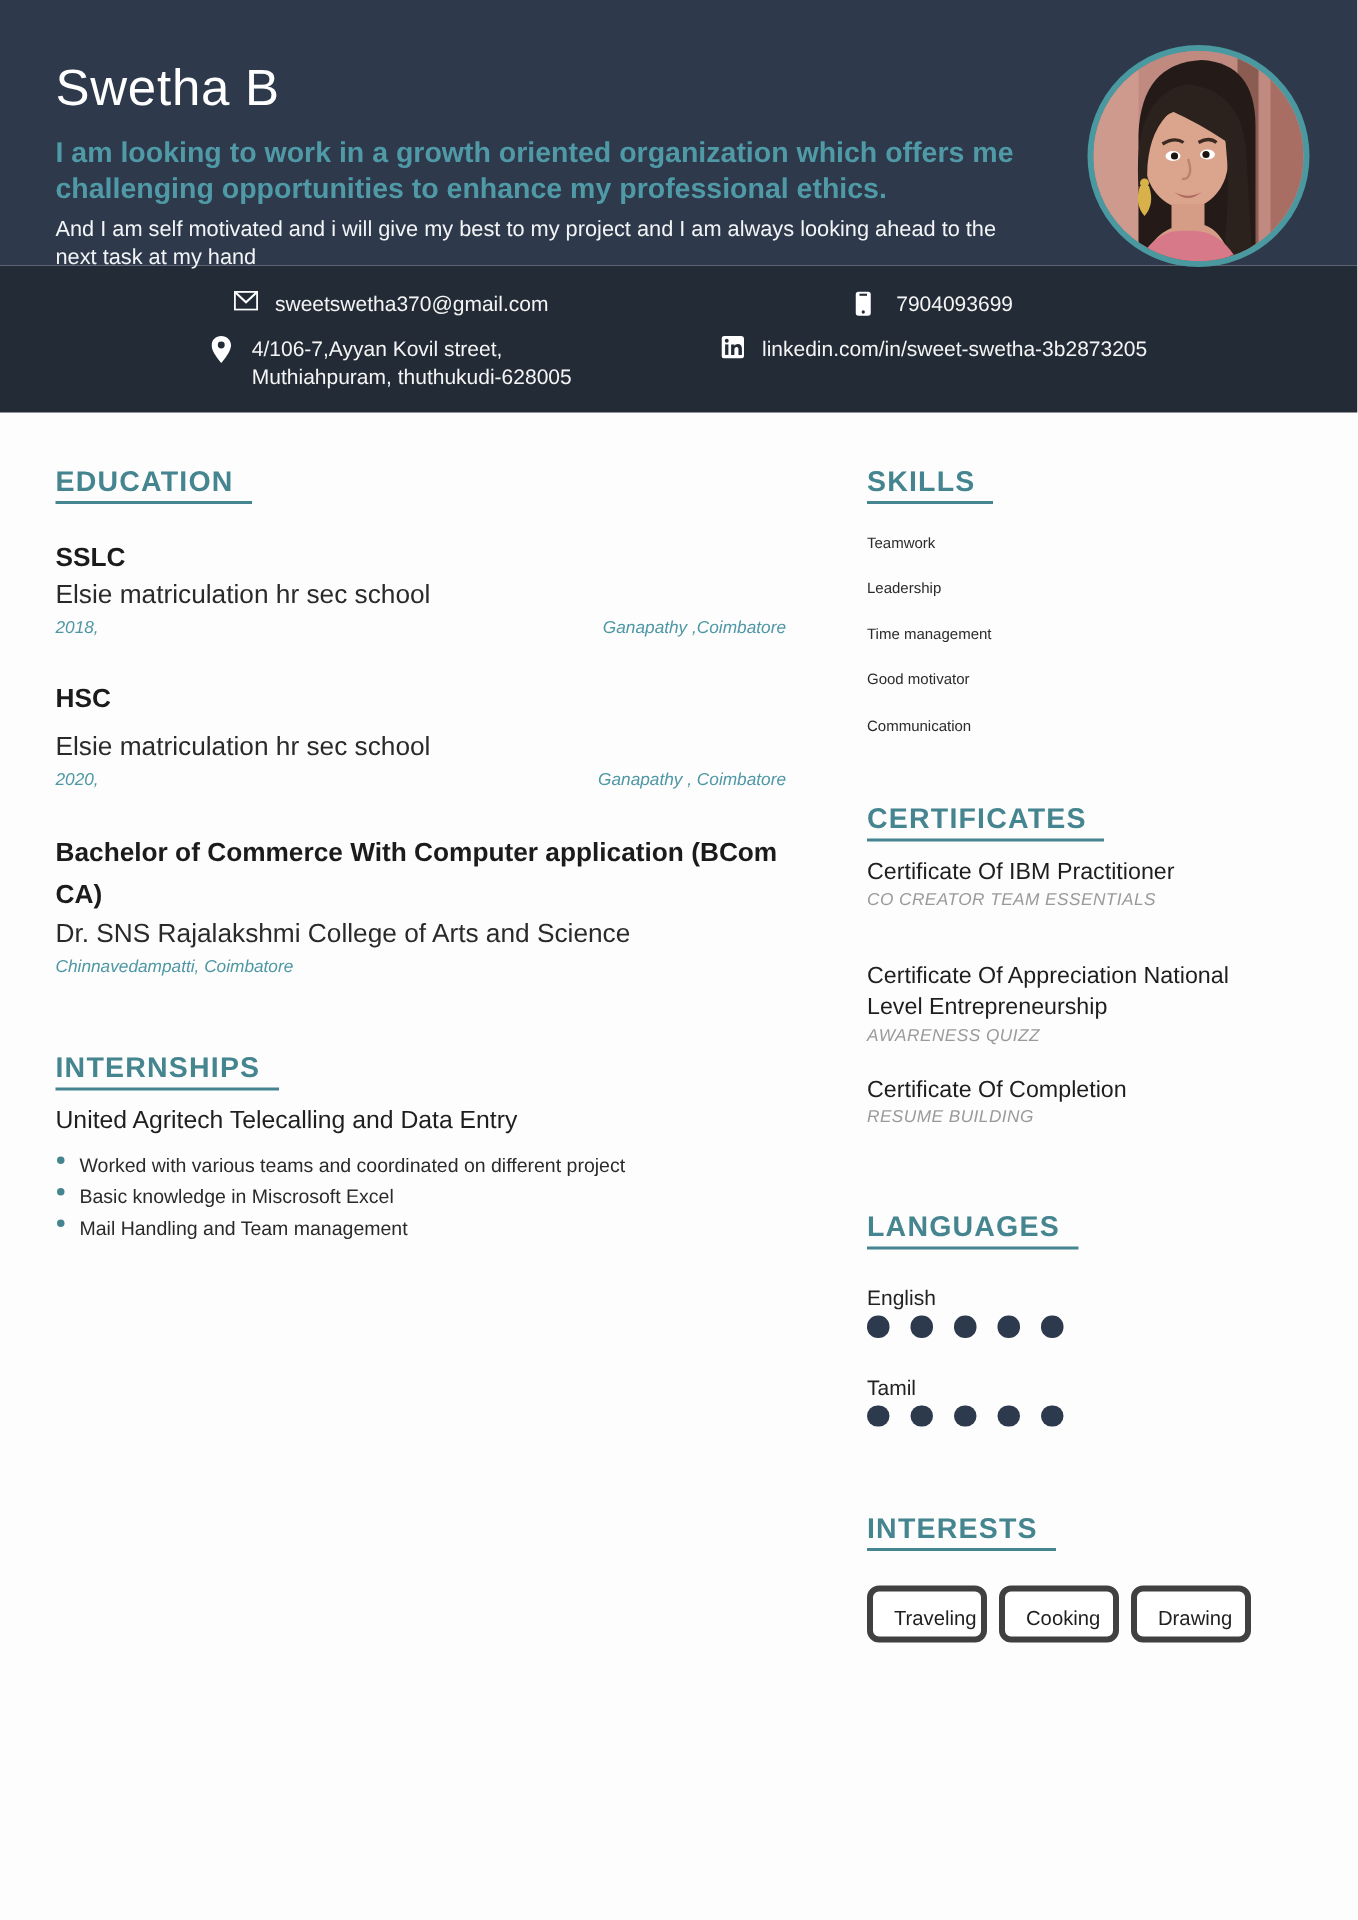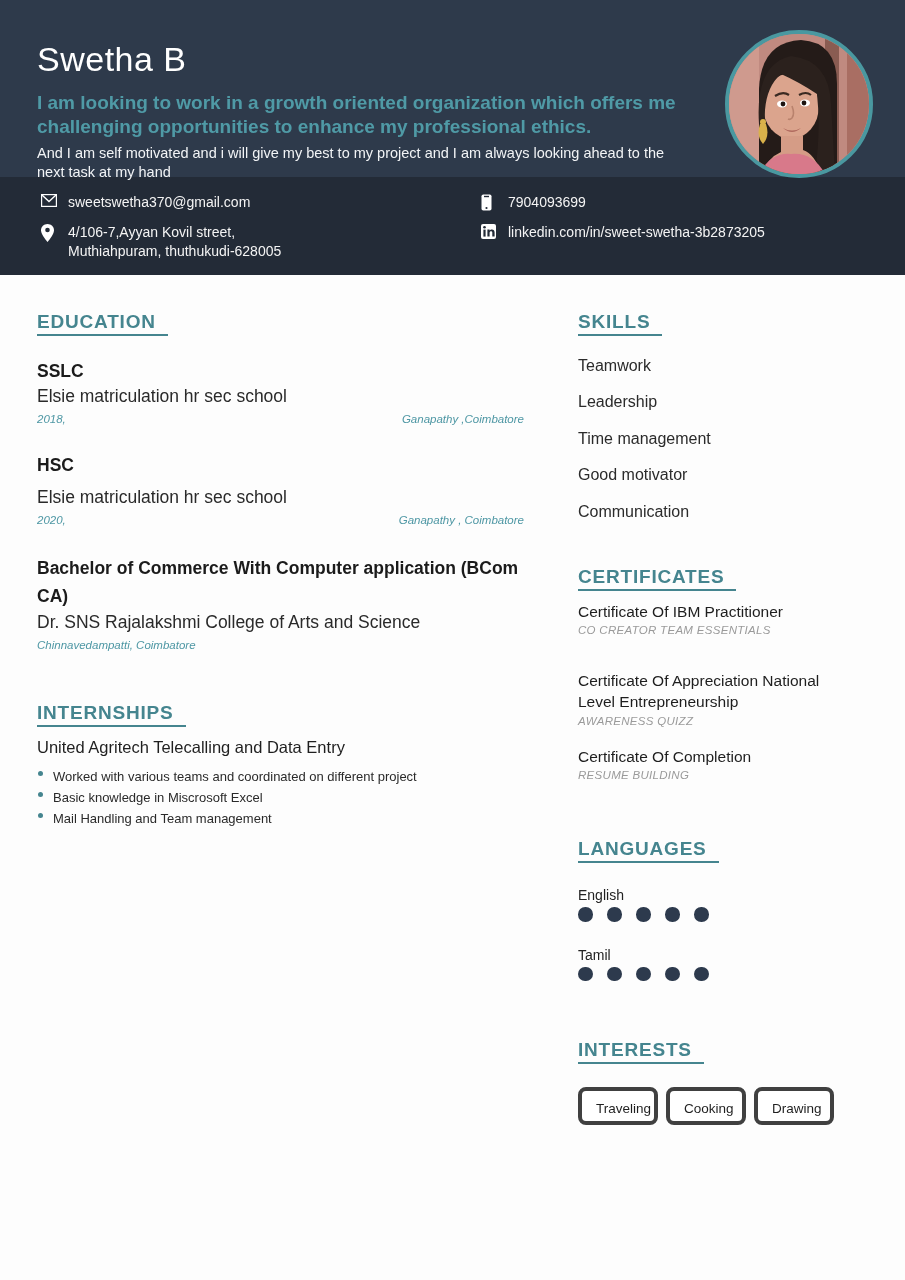--- a/index.html
+++ b/index.html
@@ -24,21 +24,21 @@
   .hero-photo {
     position:absolute; top:30px; right:32px; width:148px; height:148px;
     border-radius:50%; border:4px solid #4a98a0; overflow:hidden; background:#bd8d85;
   }
   .hero-photo svg { display:block; width:100%; height:100%; }
 
   
   .contact-bar {
     background:#232b37; min-height:89px; display:flex; padding:16px 0 14px 41px; color:#f4f4f4;
   }
-  .contact-col { display:flex; flex-direction:column; gap:11px; }
+  .contact-col { display:flex; flex-direction:column; gap:11px;align-items:center; }
   .contact-col.left { width:440px; }
   .contact-row { display:flex; align-items:flex-start; gap:11px; font-size:14px; line-height:1.35; }
   .contact-row .cicon { width:16px; flex:0 0 16px; margin-top:1px; }
   .contact-row .cicon svg { display:block; }
 
   
   .body-area { display:flex; padding:36px 0 0 37px; }
   .col-left { width:487px; }
   .col-right { width:253px; margin-left:54px; }
 
@@ -67,21 +67,21 @@
   .intern-bullets li {
     position:relative; padding-left:16px; font-size:13px; color:#2a2a2a; margin-bottom:4.5px; line-height:1.3;
   }
   .intern-bullets li::before {
     content:""; position:absolute; left:1px; top:2px; width:5px; height:5px;
     border-radius:50%; background:#45858f;
   }
 
   
   .skills-list { margin-top:22px; }
-  .skill-item { font-size:16px; color:#2b2b2b; margin-bottom:20.5px; line-height:1; }
+  .skill-item { font-size:10px; color:#2b2b2b; margin-bottom:20.5px; line-height:1; }
 
   
   .certificates { margin-top:46px; }
   .cert-item .cert-title { font-size:15.5px; color:#1e1e1e; line-height:1.38; }
   .cert-item .cert-sub { font-size:11.5px; font-style:italic; color:#9a9a9a; letter-spacing:0.3px; margin-top:2px; }
   .cert-item.c1 { margin-top:10px; }
   .cert-item.c2 { margin-top:34px; }
   .cert-item.c3 { margin-top:19px; }
 
   

